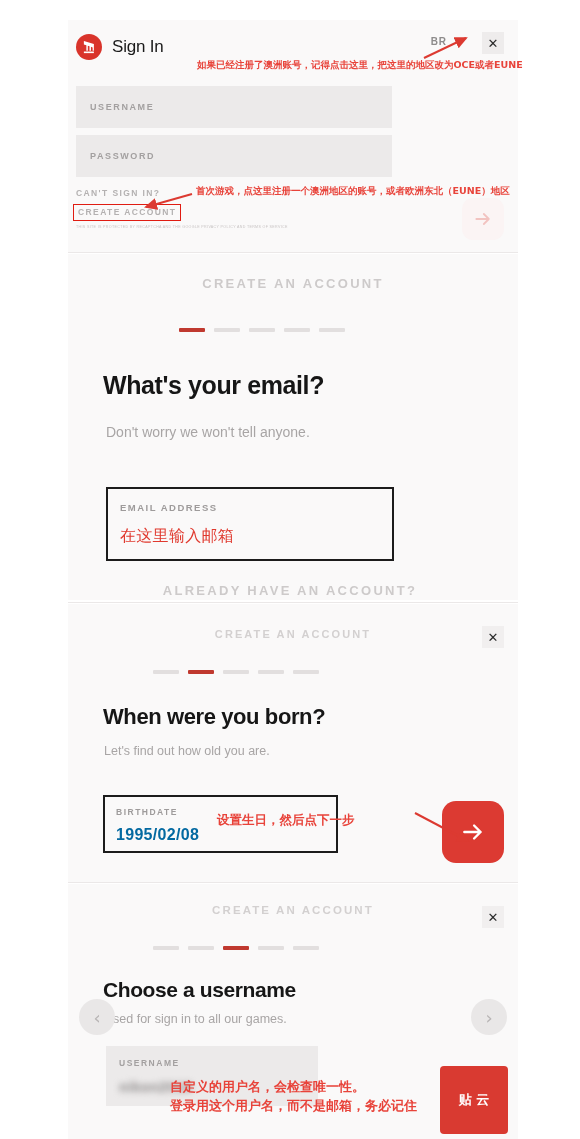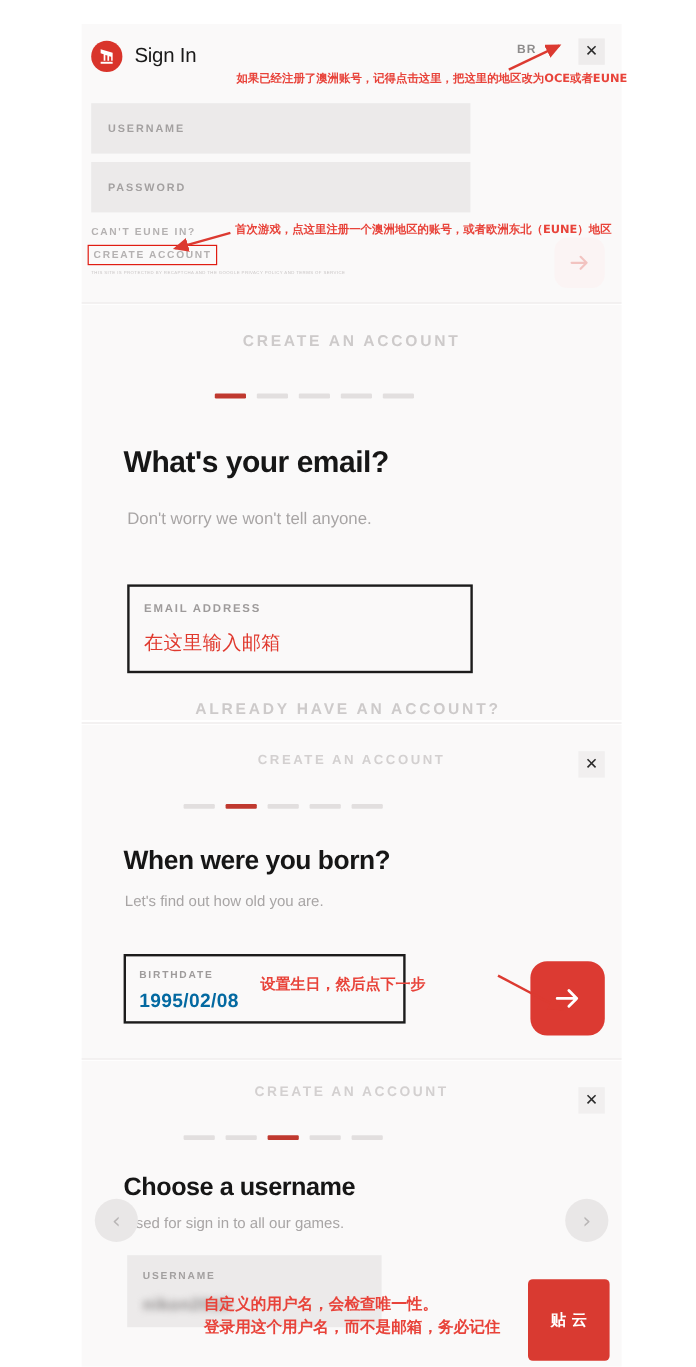--- a/index.html
+++ b/index.html
@@ -175,21 +175,21 @@
 
     <div class="close-sq">✕</div>
 
     <div class="field" id="f-username">
       <span class="field-label">USERNAME</span>
     </div>
     <div class="field" id="f-password">
       <span class="field-label">PASSWORD</span>
     </div>
 
-    <div class="helper" id="cant-signin">CAN'T EUNE IN?</div>
+    <div class="helper" id="cant-signin">CAN'T SIGN IN?</div>
     <div class="helper redbox" id="create-account-link">CREATE ACCOUNT</div>
 
     <div class="legal">THIS SITE IS PROTECTED BY RECAPTCHA AND THE GOOGLE PRIVACY POLICY AND TERMS OF SERVICE</div>
 
     <div class="submit-ghost">
       <svg width="20" height="20" viewBox="0 0 24 24">
         <path d="M4 12h15M13 6l6 6-6 6" stroke="#d9342b" stroke-width="2.2" fill="none" stroke-linecap="round" stroke-linejoin="round"></path>
       </svg>
     </div>
   </div>

